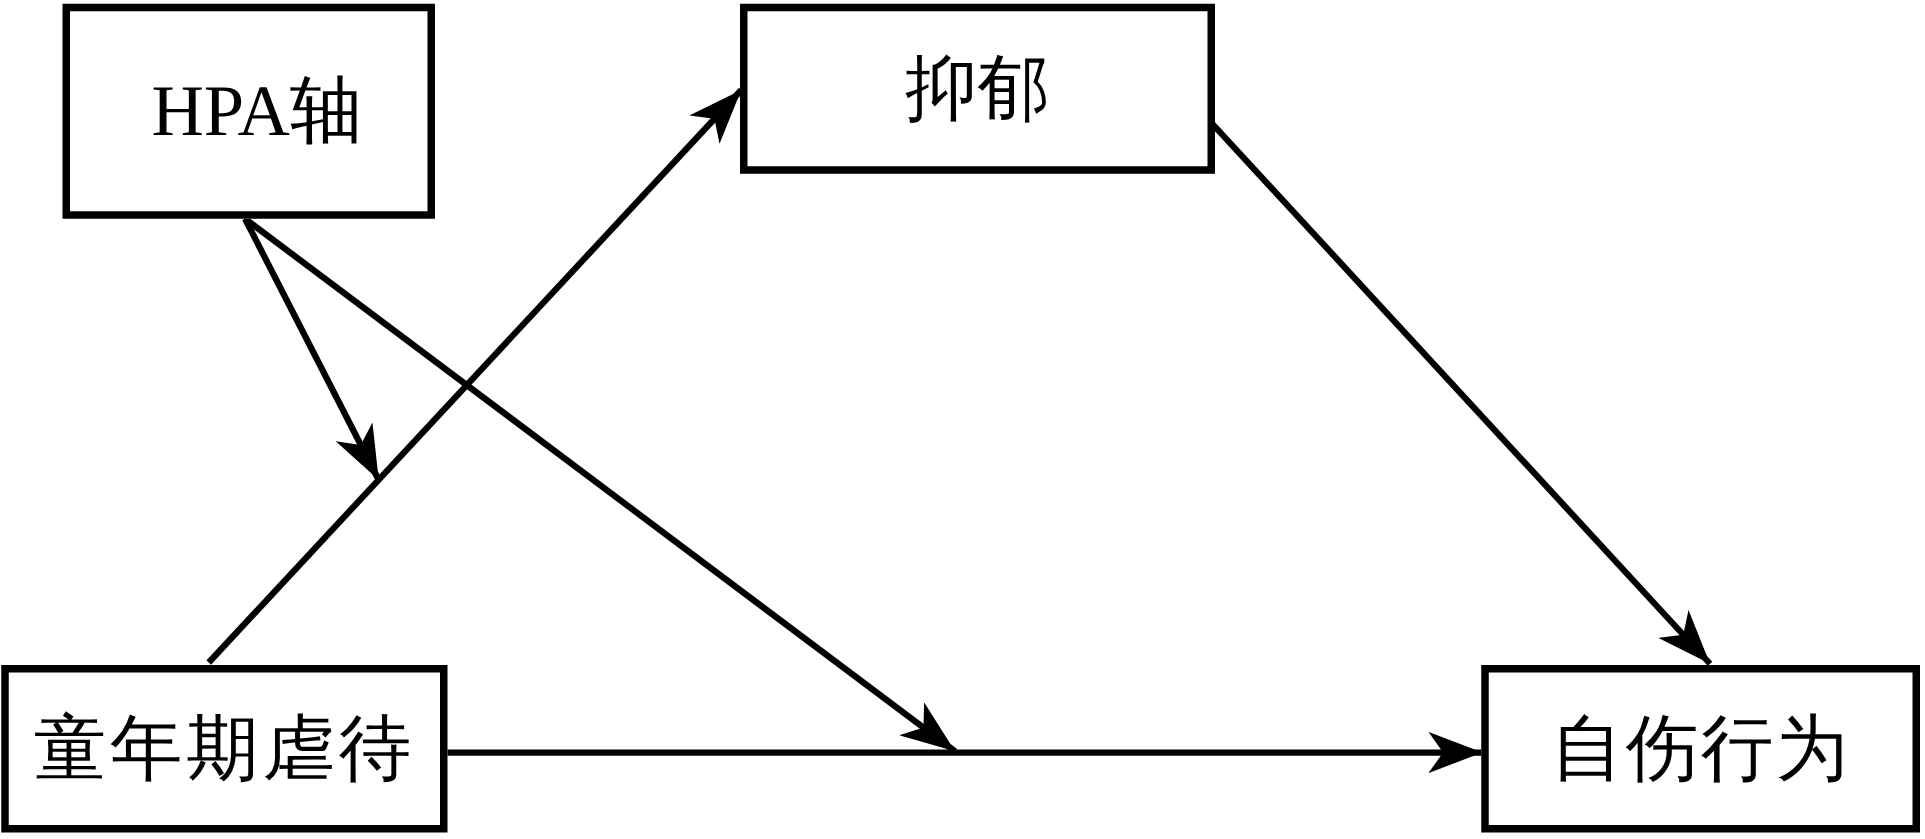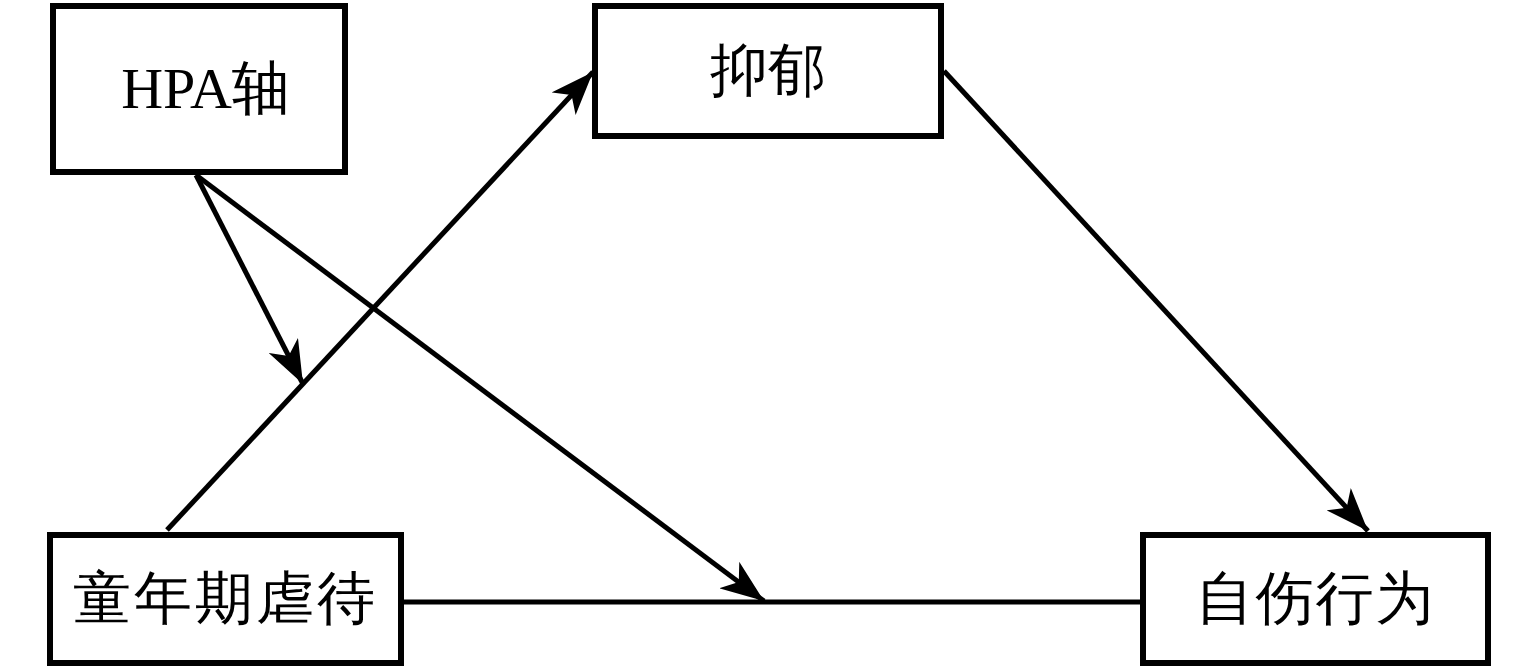--- a/index.html
+++ b/index.html
@@ -31,23 +31,23 @@
     display: flex;
     flex-direction: column;
     align-items: center;
     justify-content: center;
     font-size: 58px;
     line-height: 1.15;
     text-align: center;
     white-space: nowrap;
   }
   #node-hpa       { left: 50px;   top: 3px;   width: 298px; height: 172px; padding-left: 13px; }
-  #node-depression{ left: 592px;  top: 3px;   width: 352px; height: 136px; }
-  #node-abuse     { left: 1px;    top: 532px; width: 357px; height: 134px; letter-spacing: 3px; margin-left: 46px; }
-  #node-selfharm  { left: 1140px; top: 532px; width: 351px; height: 134px; letter-spacing: 2px; }
+  #node-depression{ left: 592px;  top: 3px;   width: 380px; height: 136px; }
+  #node-abuse     { left: 1px;    top: 532px; width: 357px; height: 134px; letter-spacing: 3px; }
+  #node-selfharm  { left: 1185px; top: 532px; width: 351px; height: 134px; letter-spacing: 2px; }
   .node span { display: block; }
 </style>
 </head>
 <body>
 
 <div id="stage">
 
   <svg id="arrow-layer" viewBox="0 0 1540 671" xmlns="http://www.w3.org/2000/svg">
     <defs>
       <marker id="arrowhead" viewBox="0 0 12 9" refX="11.8" refY="4.5" markerWidth="44" markerHeight="33" orient="auto" markerUnits="userSpaceOnUse">

